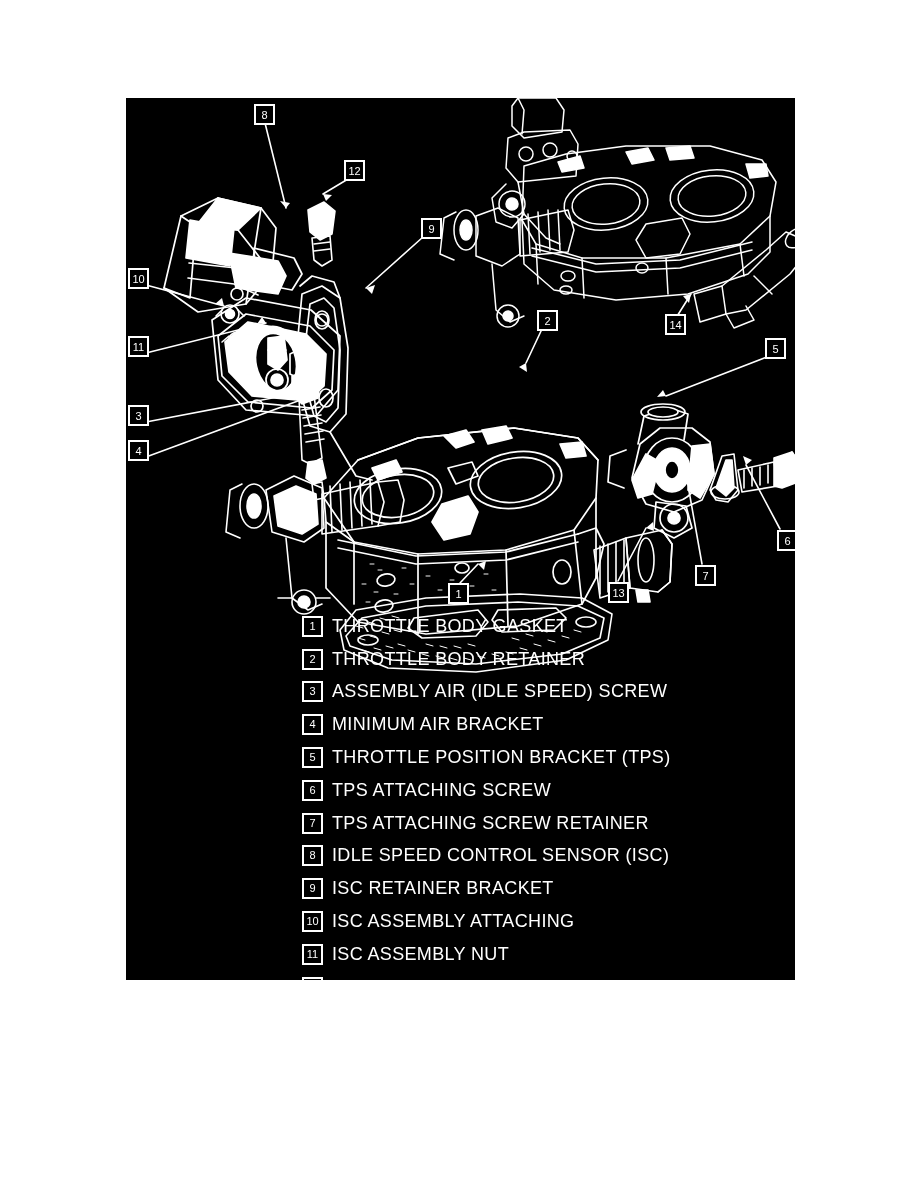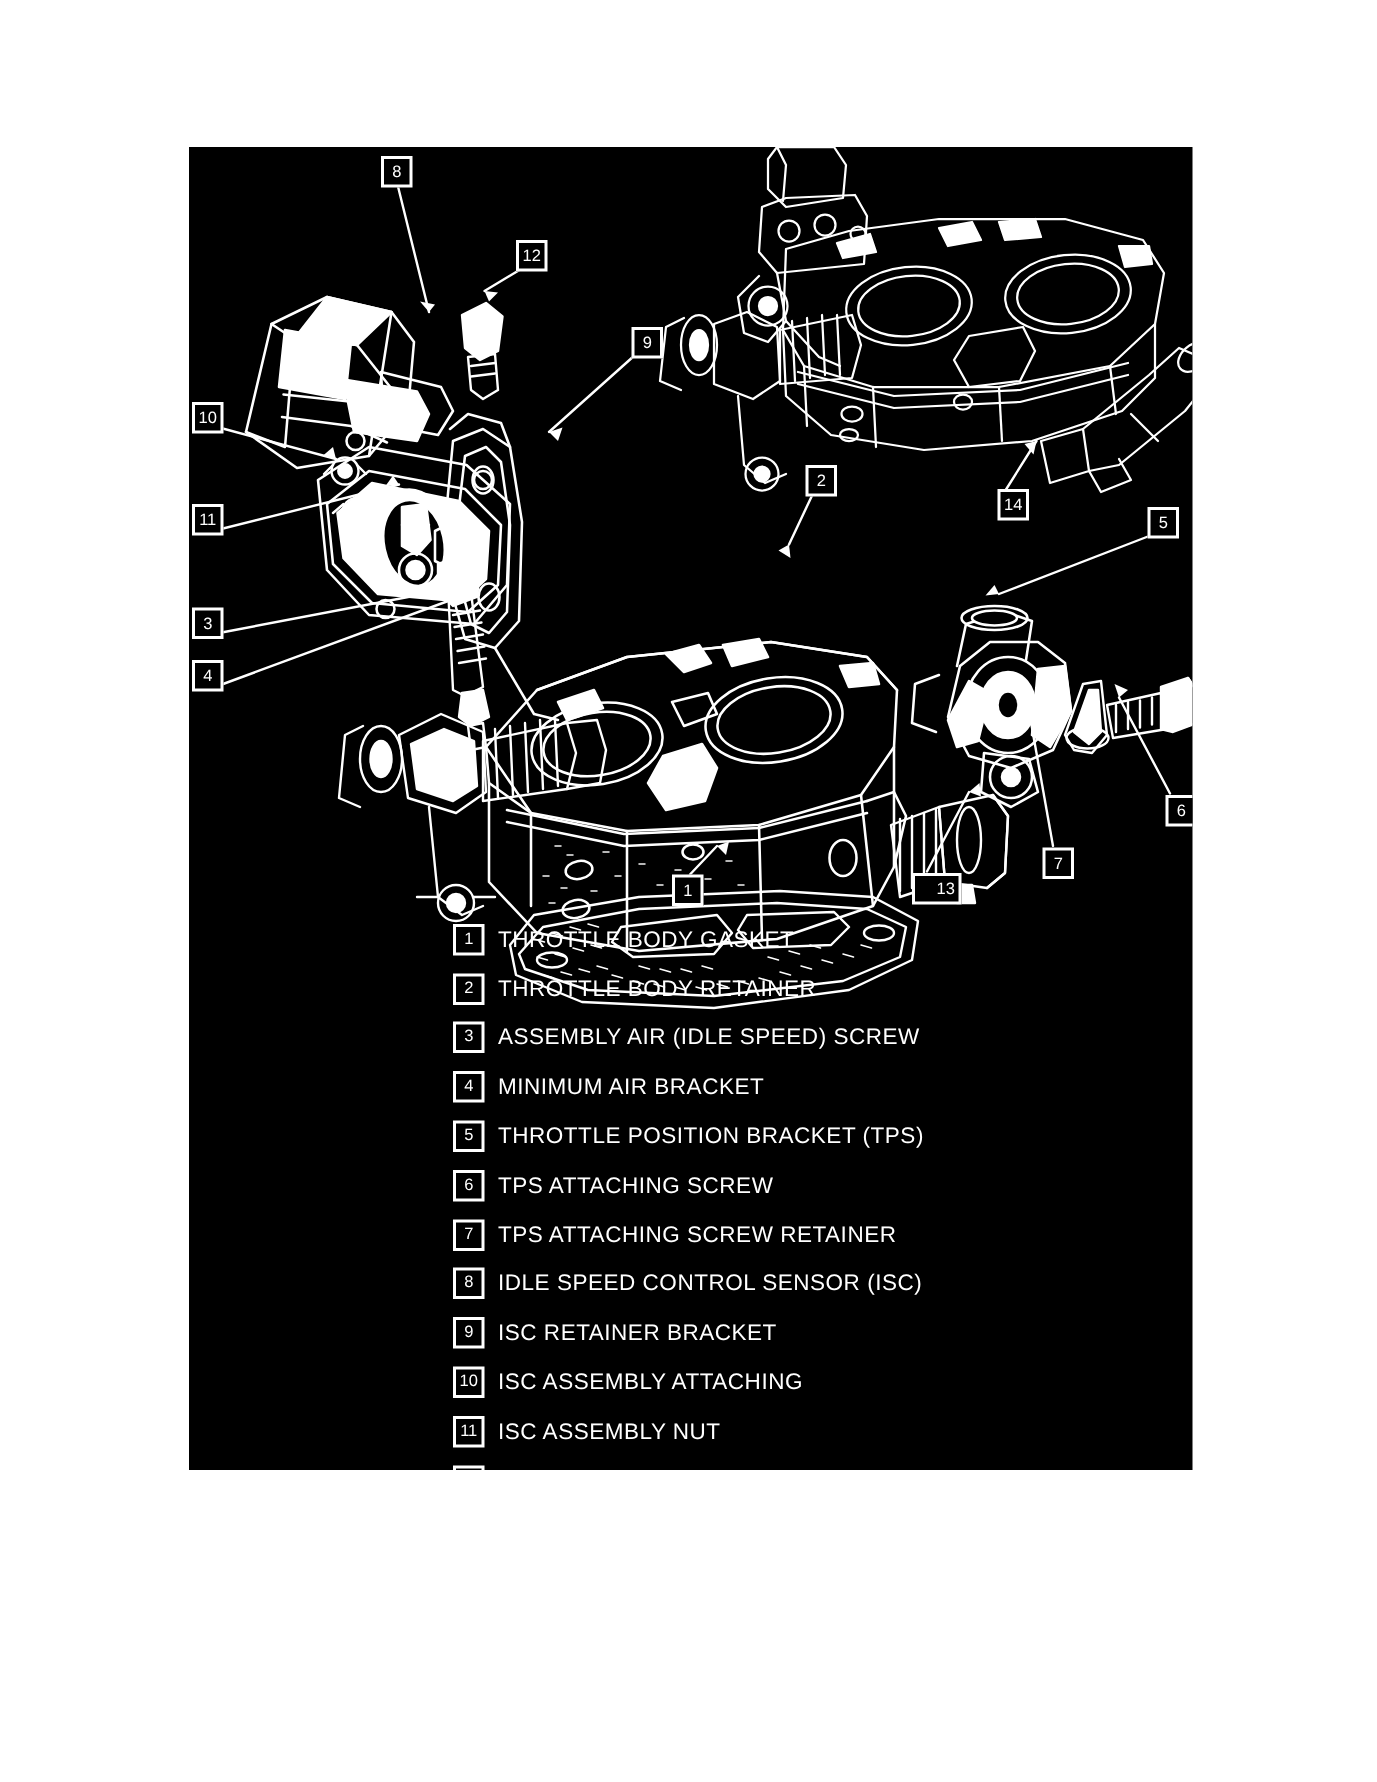--- a/index.html
+++ b/index.html
@@ -49,21 +49,21 @@
     color:#ffffff;
     font-size:11px;
     line-height:17px;
     text-align:center;
     font-family:"Liberation Sans",sans-serif;
     display:flex;align-items:center;justify-content:center;
   }
   .legend-label{
     margin-left:9px;
     color:#ffffff;
-    font-size:15px;
+    font-size:18px;
     letter-spacing:0.35px;
     white-space:nowrap;
     font-family:"Liberation Sans",sans-serif;
   }
 </style>
 </head>
 <body>
 
 <div id="figure">
 
@@ -356,25 +356,25 @@
   </svg>
 
   <div class="callout" style="left:128px;top:6px;">8</div>
   <div class="callout" style="left:218px;top:62px;">12</div>
   <div class="callout" style="left:295px;top:120px;">9</div>
   <div class="callout" style="left:2px;top:170px;">10</div>
   <div class="callout" style="left:2px;top:238px;">11</div>
   <div class="callout" style="left:2px;top:307px;">3</div>
   <div class="callout" style="left:2px;top:342px;">4</div>
   <div class="callout" style="left:411px;top:212px;">2</div>
-  <div class="callout" style="left:539px;top:228px;">14</div>
+  <div class="callout" style="left:539px;top:216px;">14</div>
   <div class="callout" style="left:639px;top:240px;">5</div>
   <div class="callout" style="left:651px;top:432px;">6</div>
   <div class="callout" style="left:569px;top:467px;">7</div>
-  <div class="callout" style="left:482px;top:484px;padding-left:12px;">13</div>
+  <div class="callout" style="left:482px;top:484px;">13</div>
   <div class="callout" style="left:322px;top:485px;">1</div>
 
   <div id="legend">
     <div class="legend-row">
       <div class="legend-num">1</div>
       <div class="legend-label">THROTTLE BODY GASKET</div>
     </div>
     <div class="legend-row">
       <div class="legend-num">2</div>
       <div class="legend-label">THROTTLE BODY RETAINER</div>

